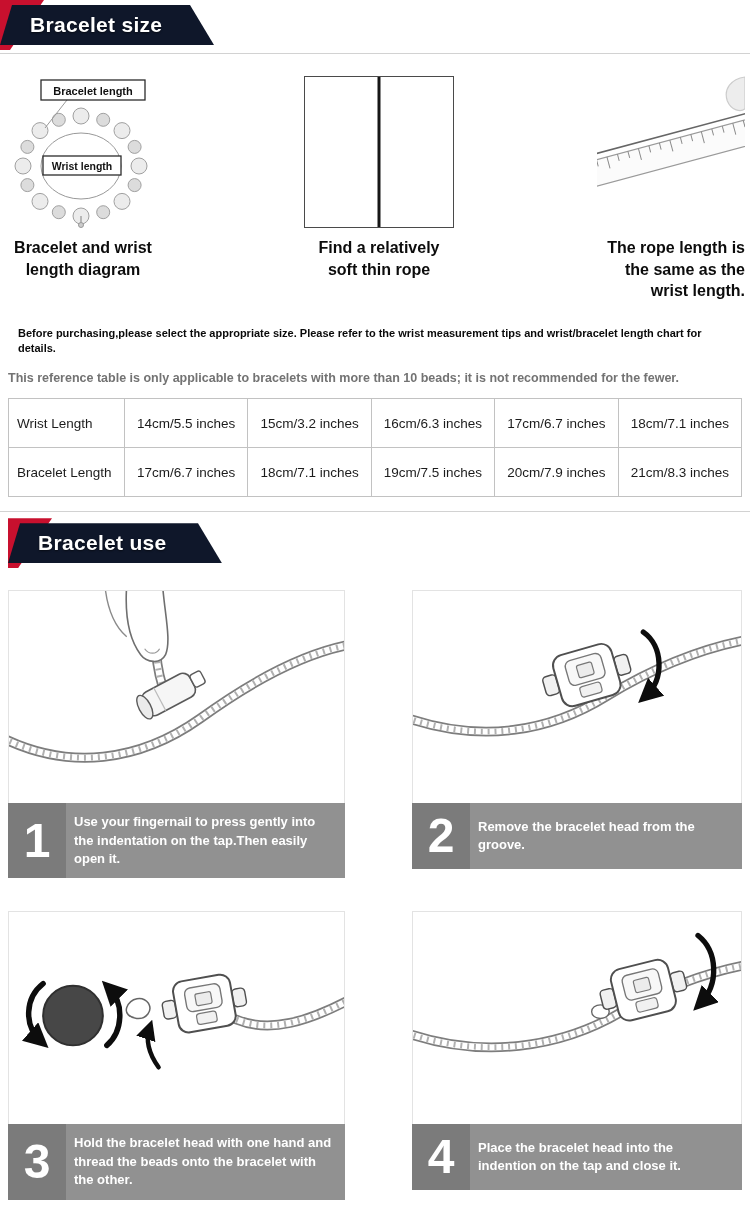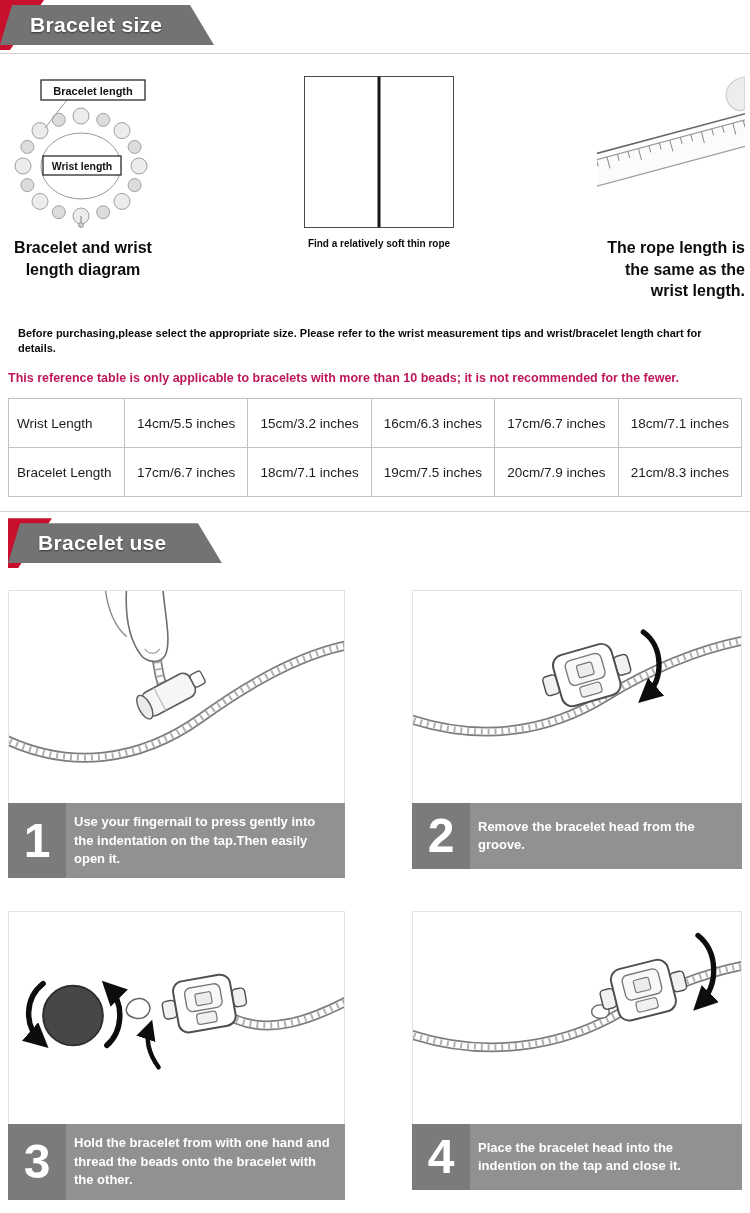--- a/index.html
+++ b/index.html
@@ -8,45 +8,45 @@
     height:1213px; background:#fff; overflow:hidden; position:relative;
     font-family:"Liberation Sans", sans-serif; color:#111;
   }
   
   .ribbon { position:relative; height:50px; width:235px; }
   .ribbon-red {
     position:absolute; left:0; top:0; width:46px; height:50px; background:#c8102e;
     clip-path:polygon(0 0, 44px 0, 10px 100%, 0 100%);
   }
   .ribbon-dark {
-    position:absolute; left:0; top:5px; width:222px; height:40px; background:#737373;
+    position:absolute; left:0; top:5px; width:222px; height:40px; background:#0f172a;
     clip-path:polygon(12px 0, 190px 0, 214px 100%, 0 100%);
     display:flex; align-items:center; padding-left:30px;
     color:#fff; font-size:21px; font-weight:700; letter-spacing:.3px;
     text-shadow:0 1px 2px rgba(0,0,0,.55);
   }
   .rule { border-top:1px solid #d2d2d2; }
   .rule-top { margin-top:3px; }
   .rule-mid { margin-top:14px; }
   .bottom-rule { border-top:2px solid #5a5a5a; margin-top:14px; }
   
   .measure-row { display:flex; justify-content:space-between; padding:0 5px; margin-top:22px; }
   .mcol { width:150px; }
   .mcol-1 { width:156px; }
   .mcol-4 { width:148px;text-align:right; }
   .m-img { height:152px; }
   .m-img svg { width:100%; height:100%; display:block; }
   .rope-box { height:152px; border:1px solid #4a4a4a; position:relative; background:#fff; }
   .rope-line { position:absolute; left:50%; top:0; bottom:0; width:3px; background:#161616; transform:translateX(-50%); }
   .m-caption { margin-top:9px; font-size:16px; font-weight:700; line-height:1.35; color:#0c0c0c; }
   .m-caption.center { text-align:center; }
-  .m-caption.small { font-size:10px; }
+  .m-caption.small { font-size:16px; }
   
   .intro { margin:24px 14px 0 18px; font-size:11px; font-weight:700; line-height:1.38; color:#0a0a0a; }
-  .note { margin:15px 8px 0 8px; font-size:12.5px; font-weight:700; color:#be185d; }
+  .note { margin:15px 8px 0 8px; font-size:12.5px; font-weight:700; color:#737373; }
   
   .size-table { margin:13px 8px 0 8px; width:734px; border-collapse:collapse; table-layout:fixed; }
   .size-table td { border:1px solid #c2c2c2; height:49px; font-size:13.5px; color:#1c1c1c; }
   .size-table td.lab { width:116px; padding-left:8px; }
   .size-table td.val { text-align:center; }
   
   .ribbon-2 { margin-top:6px;margin-left:8px; }
   .use-grid { margin:22px 8px 0 8px; display:grid; grid-template-columns:337px 330px; column-gap:67px; row-gap:33px; }
   .use-panel { background:#fff; }
   .use-img { height:213px; border:1px solid #e3e3e3; border-bottom:none; }
@@ -274,21 +274,21 @@
           <rect x="29" y="-9" width="13" height="18" rx="4" fill="#f1f1f1" stroke="#4f4f4f" stroke-width="1.4"></rect>
           <rect x="-29" y="-26" width="58" height="52" rx="10" fill="#fff" stroke="#4f4f4f" stroke-width="2"></rect>
           <rect x="-18" y="-18" width="36" height="24" rx="6" fill="#f8f8f8" stroke="#777" stroke-width="1.4"></rect>
           <rect x="-8" y="-11" width="16" height="12" rx="2" fill="#ececec" stroke="#777" stroke-width="1.2"></rect>
           <rect x="-10" y="9" width="20" height="11" rx="3" fill="#f1f1f1" stroke="#777" stroke-width="1.2"></rect>
         </g>
       </svg>
     </div>
     <div class="use-cap">
       <div class="use-num">3</div>
-      <div class="use-text">Hold the bracelet from with one hand and thread the beads onto the bracelet with the other.</div>
+      <div class="use-text">Hold the bracelet head with one hand and thread the beads onto the bracelet with the other.</div>
     </div>
   </div>
 
   <div class="use-panel">
     <div class="use-img">
       <svg viewBox="0 0 336 213">
         <defs>
           <marker id="ah4" viewBox="0 0 10 10" refX="6" refY="5" markerWidth="4.5" markerHeight="4.5" orient="auto-start-reverse">
             <path d="M0,0 L10,5 L0,10 z" fill="#0d0d0d"></path>
           </marker>

